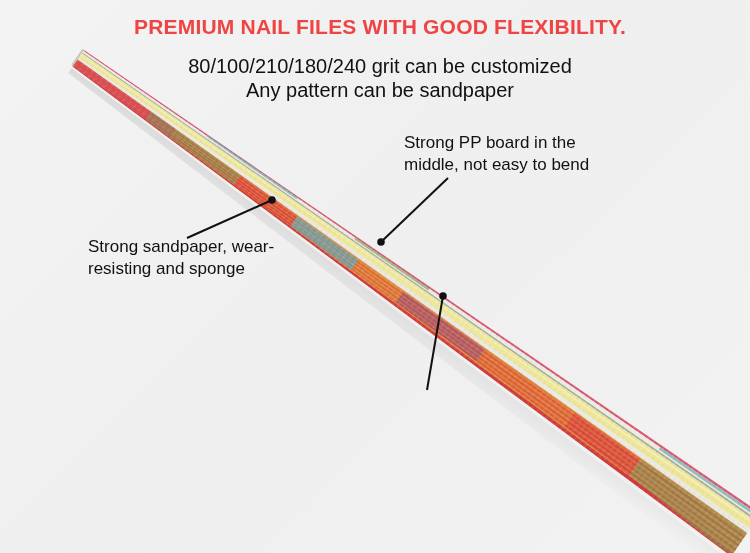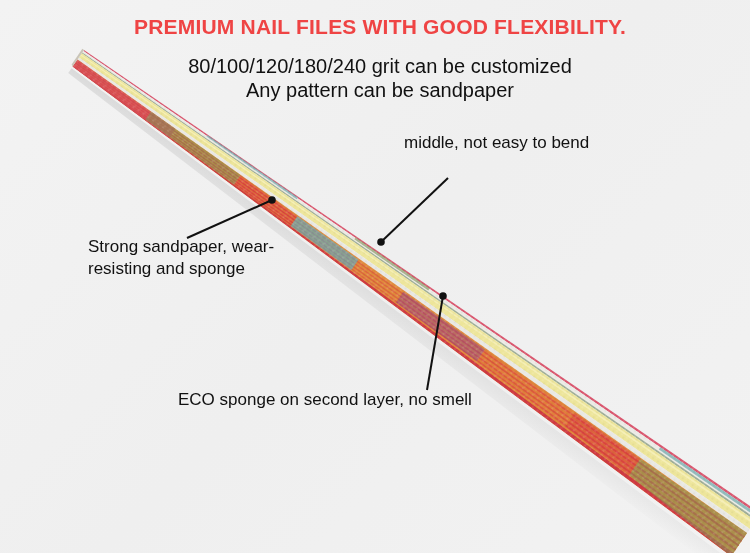--- a/index.html
+++ b/index.html
@@ -108,28 +108,26 @@
       <line x1="187" y1="238" x2="272" y2="200" stroke="#111" stroke-width="2"></line>
       <circle cx="272" cy="200" r="3.8" fill="#111"></circle>
     </g>
     <g>
       <line x1="427" y1="390" x2="443" y2="296" stroke="#111" stroke-width="2"></line>
       <circle cx="443" cy="296" r="3.8" fill="#111"></circle>
     </g>
   </svg>
 
   <div class="headline">PREMIUM NAIL FILES WITH GOOD FLEXIBILITY.</div>
-  <div class="subline sub1">80/100/120/180/240 grit can be customized</div>
+  <div class="subline sub1">80/100/210/180/240 grit can be customized</div>
   <div class="subline sub2">Any pattern can be sandpaper</div>
 
   <div class="label lbl-pp">
+    <div>Strong PP board in the</div>
     <div>middle, not easy to bend</div>
   </div>
 
   <div class="label lbl-sand">
     <div>Strong sandpaper, wear-</div>
     <div>resisting and sponge</div>
   </div>
 
-  <div class="label lbl-eco">
-    <div>ECO sponge on second layer, no smell</div>
-  </div>
 </div>
 
 </body></html>

